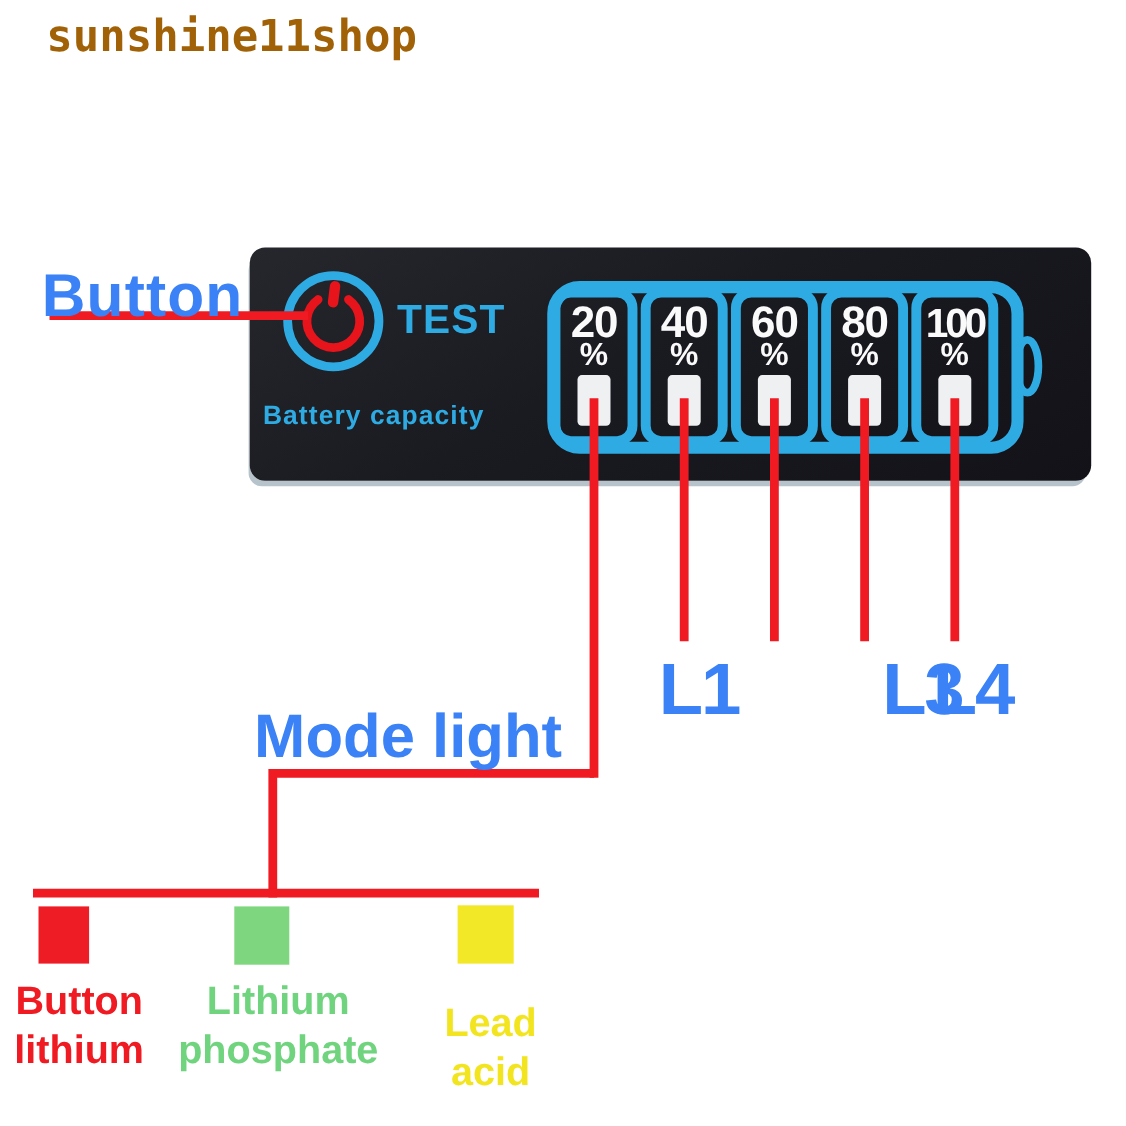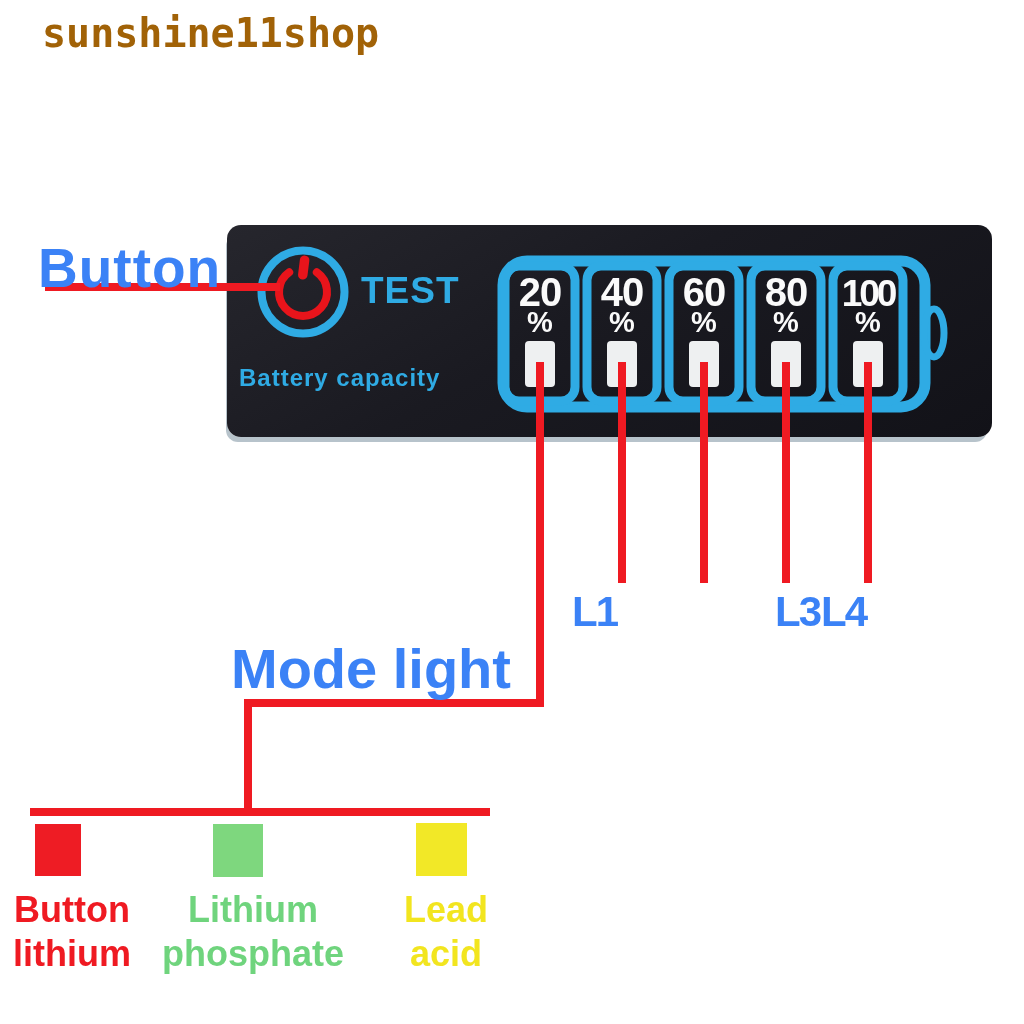--- a/index.html
+++ b/index.html
@@ -47,34 +47,34 @@
   .seg-pct { font-family:"Liberation Sans",sans-serif; font-weight:bold; font-size:29px; fill:#fafafa; }
   .led { fill:#eef0f1; }
 
   
   .overlay { position:absolute; left:0; top:0; z-index:5; pointer-events:none; }
   .redline { stroke:#ef1a22; stroke-width:8; fill:none; }
 
   .ann { position:absolute; color:#3b82f6; font-weight:bold; z-index:6; white-space:nowrap; }
   .btn-label { left:38px; top:236px; font-size:55px; letter-spacing:1px; }
   .mode-label { left:221px; top:636px; width:300px; text-align:center; font-size:56px; }
-  .l-label { top:588px; width:100px; text-align:left; font-size:42px; letter-spacing:-2px; }
+  .l-label { top:588px; width:100px; text-align:right; font-size:66px; letter-spacing:-2px; }
 
   
   .sq { position:absolute; z-index:6; }
   .legend-label {
     position:absolute; top:888px; z-index:6; font-size:36px; font-weight:bold;
     text-align:center; line-height:44px;
   }
   .bg-red    { background:#ee1c24; }
   .bg-green  { background:#7ed77e; }
   .bg-yellow { background:#f2e827; }
   .c-red    { color:#ef1a22; }
   .c-green  { color:#6fd47d; }
-  .c-yellow { color:#f2e51f; }
+  .c-yellow { color:#f2e51f;margin-top:20px; }
 </style>
 </head>
 <body>
 
 <div class="stage">
 
   <div class="watermark">sunshine11shop</div>
 
   <div class="panel">
 

